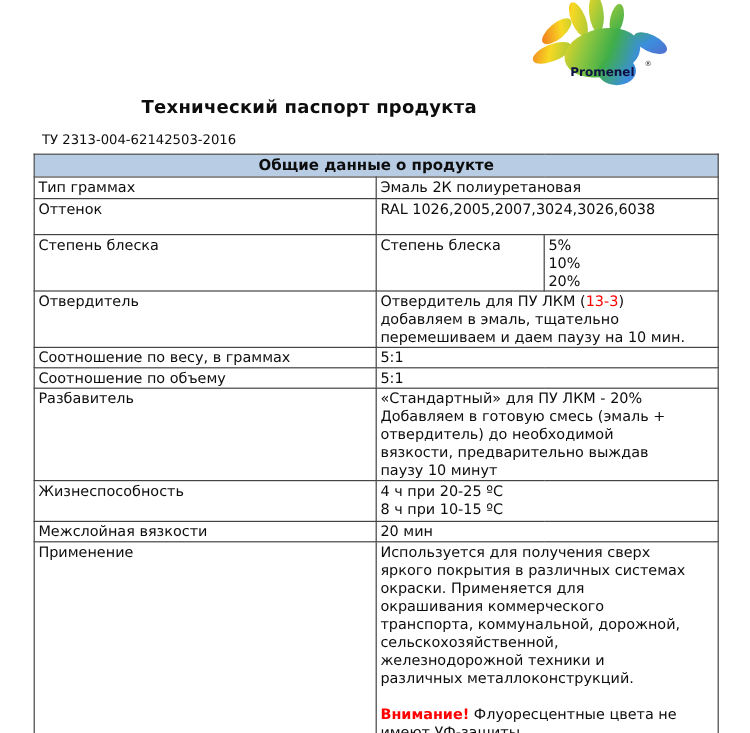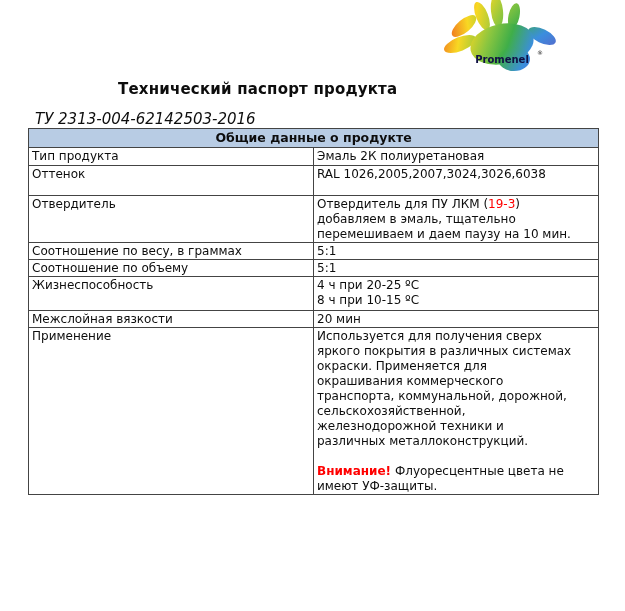--- a/index.html
+++ b/index.html
@@ -13,21 +13,21 @@
     overflow: hidden;
   }
   .logo-svg { position: absolute; left: 440px; top: 0; width: 130px; height: 75px; }
   .doc-title {
     position: absolute; left: 118px; top: 80px;
     font-size: 15px; font-weight: bold; color: #0d0d0d;
     letter-spacing: 0.2px; white-space: nowrap;
   }
   .tu-number {
     position: absolute; left: 35px; top: 110px;
-    font-size: 15px; color: #0d0d0d; white-space: nowrap; font-style: italic;
+    font-size: 11px; color: #0d0d0d; white-space: nowrap;
   }
   table.spec {
     position: absolute; left: 28px; top: 128px;
     width: 570px;
     border-collapse: collapse;
     table-layout: fixed;
   }
   table.spec col.c1 { width: 285px; }
   table.spec col.c2 { width: 140px; }
   table.spec col.c3 { width: 145px; }
@@ -103,47 +103,62 @@
         <col class="c2">
         <col class="c3">
       </colgroup>
 
     <tbody>
         <tr class="row-header">
       <th colspan="3">Общие данные о продукте</th>
     </tr>
 
     <tr class="row-product">
-      <td>Тип продукта</td>
+      <td>Тип граммах</td>
       <td colspan="2">Эмаль 2К полиуретановая</td>
     </tr>
 
     <tr class="row-shade">
       <td>Оттенок</td>
       <td colspan="2">RAL 1026,2005,2007,3024,3026,6038</td>
     </tr>
 
+    <tr class="row-gloss">
+      <td>Степень блеска</td>
+      <td>Степень блеска</td>
+      <td class="preline">5%
+10%
+20%</td>
+    </tr>
 
     <tr class="row-hardener">
       <td>Отвердитель</td>
-      <td colspan="2" class="preline"><span>Отвердитель для ПУ ЛКМ (</span><span class="red">19-3</span><span>)
+      <td colspan="2" class="preline"><span>Отвердитель для ПУ ЛКМ (</span><span class="red">13-3</span><span>)
 добавляем в эмаль, тщательно
 перемешиваем и даем паузу на 10 мин.</span></td>
     </tr>
 
     <tr class="row-rweight">
       <td>Соотношение по весу, в граммах</td>
       <td colspan="2" class="red">5:1</td>
     </tr>
 
     <tr class="row-rvolume">
       <td>Соотношение по объему</td>
       <td colspan="2" class="red">5:1</td>
     </tr>
 
+    <tr class="row-thinner">
+      <td>Разбавитель</td>
+      <td colspan="2" class="preline">«Стандартный» для ПУ ЛКМ - 20%
+Добавляем в готовую смесь (эмаль +
+отвердитель) до необходимой
+вязкости, предварительно выждав
+паузу 10 минут</td>
+    </tr>
 
     <tr class="row-potlife">
       <td>Жизнеспособность</td>
       <td colspan="2" class="preline">4 ч при 20-25 ºС
 8 ч при 10-15 ºС</td>
     </tr>
 
     <tr class="row-recoat">
       <td>Межслойная вязкости</td>
       <td colspan="2">20 мин</td>

